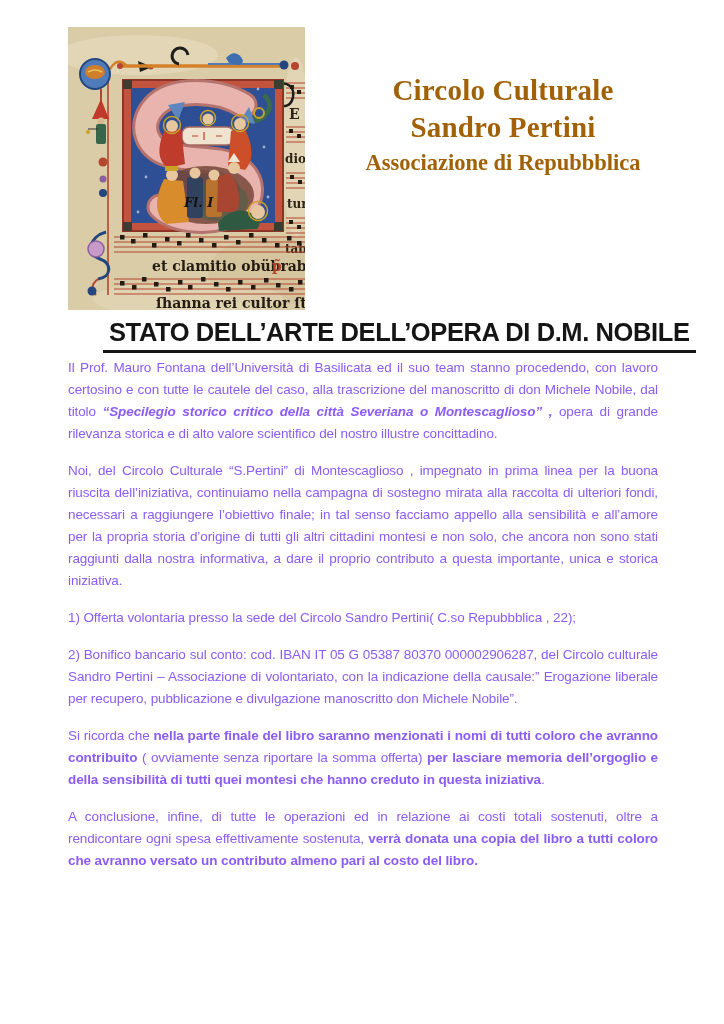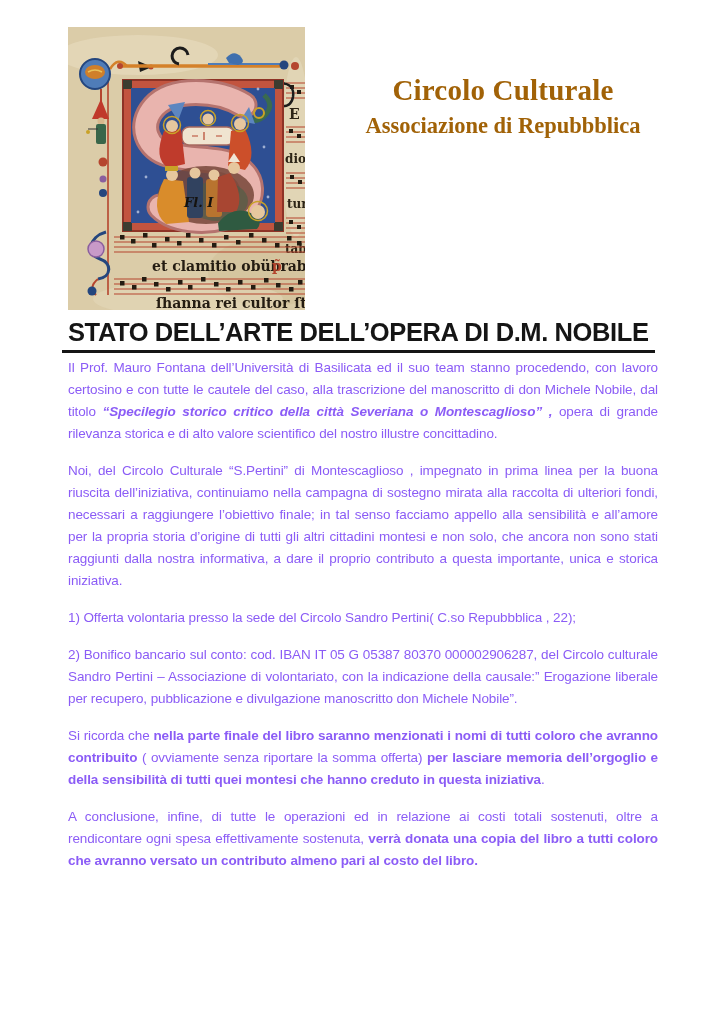--- a/index.html
+++ b/index.html
@@ -10,21 +10,21 @@
   .manuscript{position:absolute;left:68px;top:27px;width:237px;height:283px;}
   .org-block{
     position:absolute;left:336px;top:72px;width:334px;text-align:center;
     color:#a16207;font-family:"Liberation Serif",serif;font-weight:bold;
   }
   .org-line-lg{font-size:29px;line-height:37px;letter-spacing:0.2px;}
   .org-line-sm{font-size:22.5px;line-height:33px;}
   .doc-title{position:absolute;left:62px;top:312px;width:606px;white-space:nowrap;}
   .doc-title span{
     display:inline-block;font-weight:bold;font-size:25.5px;letter-spacing:-0.4px;
-    color:#151515;border-bottom:3px solid #151515;padding:0 6px 3px 6px;
+    color:#151515;border-bottom:3px solid #151515;padding:0 6px 3px 6px;margin-left:41px;
   }
   .doc-body{
     position:absolute;left:68px;top:357px;width:590px;
     font-size:13.5px;line-height:22px;color:#8b5cf6;text-align:justify;
     letter-spacing:-0.1px;
   }
   .doc-body p{margin:0 0 15px 0;}
   .chant{font-family:"DejaVu Serif","Liberation Serif",serif;font-weight:bold;}
 </style>
 </head>
@@ -191,20 +191,21 @@
       <rect x="196" y="251" width="4.5" height="4.5"></rect>
         <rect x="208" y="256" width="4.5" height="4.5"></rect>
       <rect x="221" y="260" width="4.5" height="4.5"></rect>
         <rect x="230" y="253" width="4.5" height="4.5"></rect>
     </g>
     <text x="88" y="281" font-size="14" fill="#241c12" class="chant">ſhanna rei cultor ſtudioſe cura</text>
   </svg>
 
   <div class="org-block">
     <div class="org-line-lg">Circolo Culturale</div>
+    <div class="org-line-lg">Sandro Pertini</div>
     <div class="org-line-sm">Associazione di Repubbblica</div>
   </div>
 
   <h1 class="doc-title" style="margin:0;">
     <span>STATO DELL’ARTE DELL’OPERA DI D.M. NOBILE</span>
   </h1>
 
   <main class="doc-body">
       <p><span>Il Prof. Mauro Fontana dell’Università di Basilicata ed il suo team stanno procedendo, con lavoro certosino e con tutte le cautele del caso, alla trascrizione del manoscritto di don Michele Nobile, dal titolo </span><span style="font-weight: bold; font-style: italic;">“Specilegio storico critico della città Severiana o Montescaglioso” ,</span><span> opera di grande rilevanza storica e di alto valore scientifico del nostro illustre concittadino.</span></p>
       <p><span>Noi, del Circolo Culturale “S.Pertini” di Montescaglioso , impegnato in prima linea per la buona riuscita dell’iniziativa, continuiamo nella campagna di sostegno mirata alla raccolta di ulteriori  fondi, necessari a raggiungere l’obiettivo finale; in tal senso facciamo appello alla sensibilità e all’amore per la propria storia d’origine di tutti gli altri cittadini montesi e non solo, che ancora non sono stati raggiunti dalla nostra informativa,  a dare il proprio contributo a questa importante, unica e storica iniziativa.</span></p>

